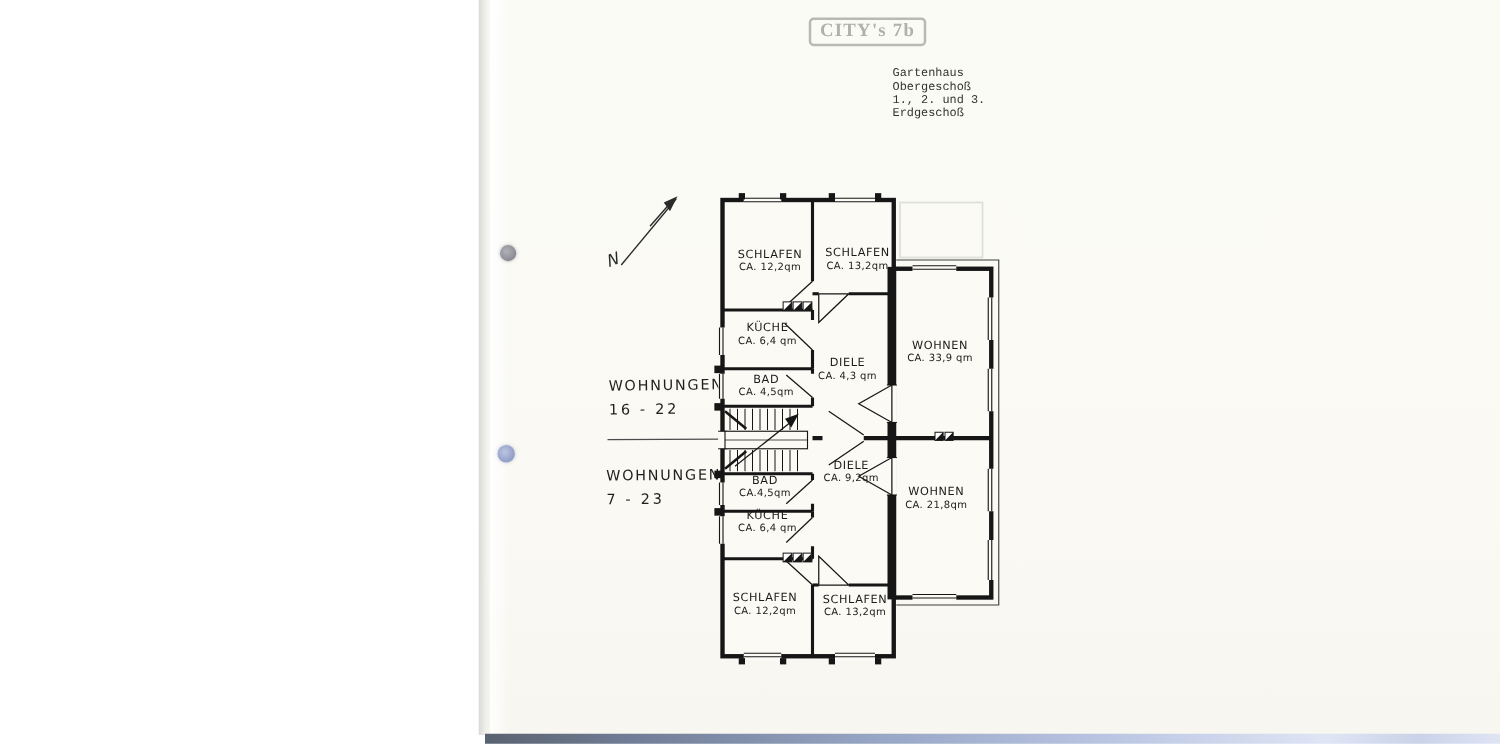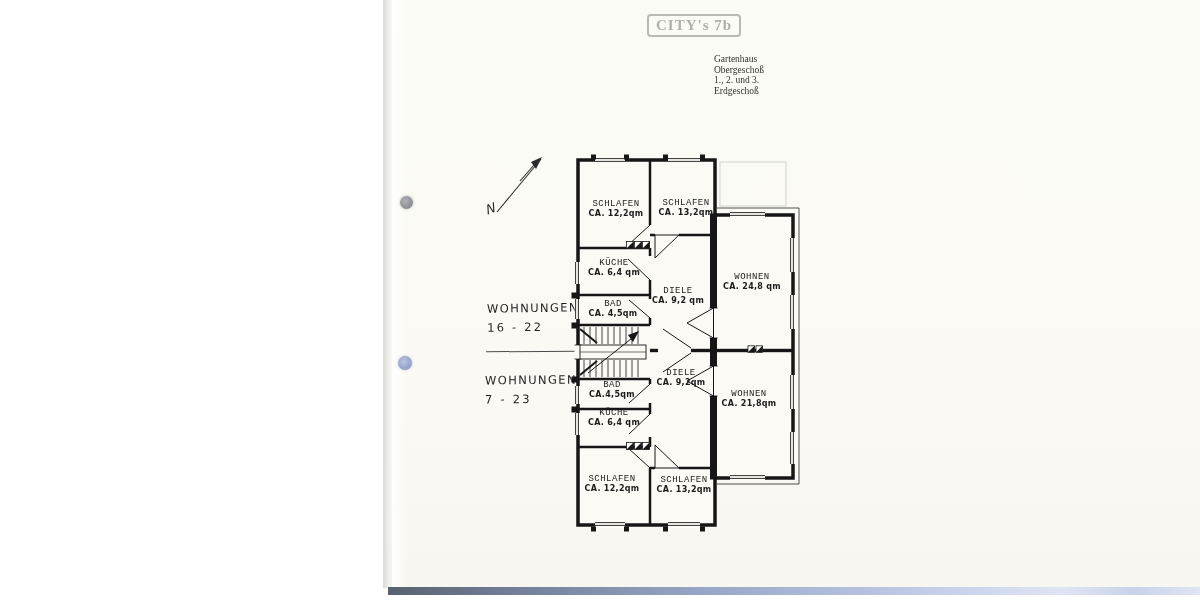--- a/index.html
+++ b/index.html
@@ -19,21 +19,21 @@
                    #b4c0de 58%,#ccd5ec 72%,#dfe5f4 83%,#c9d2e9 92%,#dfe5f4 100%);}
 
   
   .stamp{position:absolute;left:647px;top:14px;border:2.5px solid #b9b9b3;
          border-radius:4px;padding:1px 7px;color:#b1b1ab;
          font-family:"Liberation Serif",serif;font-weight:bold;font-size:15px;
          letter-spacing:1px;white-space:nowrap;}
 
   
   .hdr{position:absolute;left:714px;top:54px;color:#34332e;
-       font-family:Liberation Serif, serif;font-size:9.5px;line-height:10.5px;}
+       font-family:Liberation Mono, monospace;font-size:9.5px;line-height:10.5px;}
 
   
   .hole{position:absolute;border-radius:50%;}
   .hole.h1{left:400px;top:196px;width:13px;height:13px;
         background:radial-gradient(circle at 40% 38%,#b0b0b6 0%,#8b8b94 70%,#7e7e88 100%);
         box-shadow:0 0 3px rgba(120,120,130,0.5);}
   .hole.h2{left:398px;top:356px;width:14px;height:14px;
         background:radial-gradient(circle at 42% 40%,#bcc5e2 0%,#93a0c8 65%,#8removed 100%);
         background:radial-gradient(circle at 42% 40%,#bcc5e2 0%,#93a0c8 65%,#8a96c0 100%);
         box-shadow:0 0 3px rgba(140,150,190,0.5);}
@@ -51,22 +51,22 @@
   .w-bot{left:485px;top:371px;transform:rotate(-0.5deg);}
   .divider{position:absolute;left:486px;top:351px;width:92px;height:1.2px;
         background:#4c4c4c;transform:rotate(-0.3deg);}
 
   
   .plan{position:absolute;left:563px;top:146px;width:245px;height:390px;}
 
   
   .room-label{position:absolute;transform:translateX(-50%);text-align:center;
         color:#1b1b1b;white-space:nowrap;line-height:10px;}
-  .room-label .rname{display:block;font-size:9px;letter-spacing:0.5px;font-family:Liberation Mono, monospace;}
-  .room-label .rarea{display:block;font-size:8px;letter-spacing:0.3px;font-weight:bold;}
+  .room-label .rname{display:block;font-size:9px;letter-spacing:0.5px;}
+  .room-label .rarea{display:block;font-size:8px;letter-spacing:0.3px;}
 </style>
 </head>
 <body>
 
 <div class="stage">
 
   <div class="page"></div>
   <div class="page-left-shadow"></div>
   <div class="page-left-streak"></div>
   <div class="scan-bar"></div>
@@ -291,25 +291,25 @@
   <div class="room-label" style="left:614px;top:258px">
     <span class="rname">KÜCHE</span>
     <span class="rarea">CA. 6,4 qm</span>
   </div>
   <div class="room-label" style="left:613px;top:299px">
     <span class="rname">BAD</span>
     <span class="rarea">CA. 4,5qm</span>
   </div>
   <div class="room-label" style="left:678px;top:286px">
     <span class="rname">DIELE</span>
-    <span class="rarea">CA. 9,2 qm</span>
+    <span class="rarea">CA. 4,3 qm</span>
   </div>
   <div class="room-label" style="left:752px;top:272px">
     <span class="rname">WOHNEN</span>
-    <span class="rarea">CA. 24,8 qm</span>
+    <span class="rarea">CA. 33,9 qm</span>
   </div>
   <div class="room-label" style="left:681px;top:368px">
     <span class="rname">DIELE</span>
     <span class="rarea">CA. 9,2qm</span>
   </div>
   <div class="room-label" style="left:612px;top:380px">
     <span class="rname">BAD</span>
     <span class="rarea">CA.4,5qm</span>
   </div>
   <div class="room-label" style="left:749px;top:389px">

